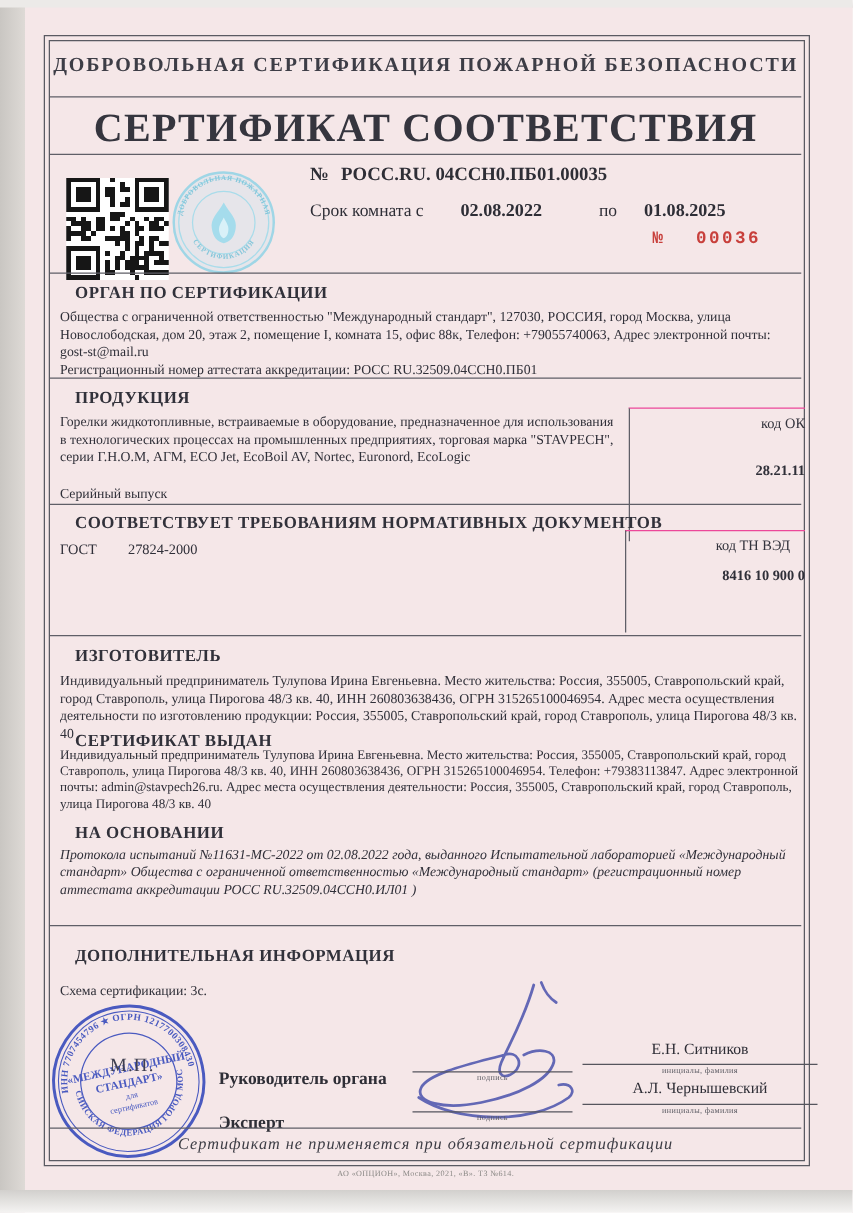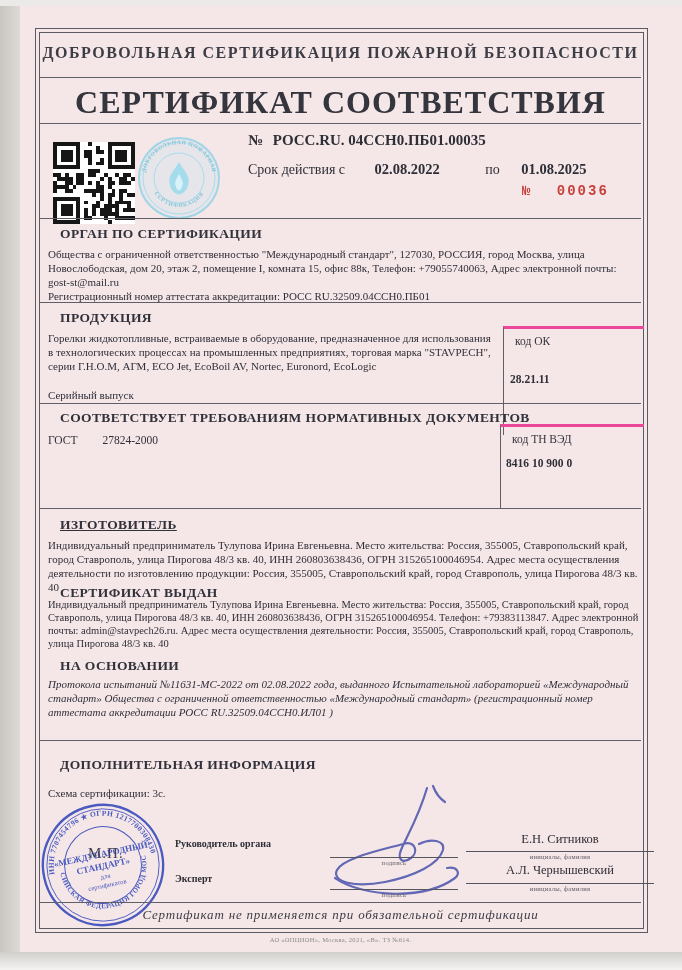--- a/index.html
+++ b/index.html
@@ -17,24 +17,24 @@
   .hline{border-top:1px solid #5f5f67;height:0;}
   .band-title{font-weight:bold;font-size:16px;letter-spacing:1.5px;text-align:center;color:#3d3d46;}
   .doc-title{font-weight:bold;font-size:32px;letter-spacing:1px;text-align:center;color:#35353e;}
   .sec-title{font-weight:bold;font-size:13.5px;letter-spacing:.4px;color:#31313a;}
   .body-text{font-size:11px;line-height:14px;color:#2f2f38;text-align:left;}
   .num-line{font-weight:bold;font-size:15px;color:#2e2e36;}
   .validity{font-size:14px;color:#2e2e36;}
   .validity b{font-size:14.5px;text-align:right;}
   .red-num{font-family:"Liberation Mono","DejaVu Sans Mono",monospace;font-weight:bold;
            font-size:14px;color:#c8403c;letter-spacing:1px;}
-  .code-box{border-top:3px solid #ec4899;border-left:1px solid #5f5f67;}
+  .code-box{border-top:1px solid #ec4899;border-left:1px solid #5f5f67;text-align:right;}
   .code-label{font-size:11.5px;color:#33333c;}
   .code-value{font-size:11.5px;font-weight:bold;color:#2f2f38;}
-  .sig-label{font-weight:bold;font-size:10px;color:#2e2e36;}
+  .sig-label{font-weight:bold;font-size:14px;color:#2e2e36;margin-top:18px;}
   .sig-line{border-top:1px solid #55555d;height:0;}
   .sig-caption{font-size:6.5px;color:#5a5a62;text-align:center;letter-spacing:.3px;}
   .sig-name{font-size:12.5px;color:#2e2e36;text-align:center;}
   .note-italic{font-style:italic;font-size:13px;letter-spacing:.8px;text-align:center;color:#3c3c44;}
   .print-info{font-size:6.5px;color:#8b8986;text-align:center;letter-spacing:.3px;}
   .mp-mark{font-size:15px;color:#3f3f50;letter-spacing:1px;}
   svg{display:block;}
 </style>
 </head>
 <body>
@@ -197,21 +197,21 @@
     <path d="M42 38 C39.5 43 37.5 45 38.5 49.5 C39 52.5 40.5 54 42 54.5 C43.5 54 45 52.5 45.5 49.5 C46.5 45 44.5 43 42 38 Z" fill="#d9f1f8"></path>
     <text font-size="5.6" fill="#84c6da" font-weight="bold" letter-spacing="0.6"><textPath href="#fsTop" startOffset="50%" text-anchor="middle">ДОБРОВОЛЬНАЯ ПОЖАРНАЯ</textPath></text>
     <text font-size="5.6" fill="#84c6da" font-weight="bold" letter-spacing="0.8"><textPath href="#fsBot" startOffset="50%" text-anchor="middle">СЕРТИФИКАЦИЯ</textPath></text>
   </svg>
 
   <div class="abs num-line" style="left:248px;top:132px;">
     <span>№</span>
     <span style="margin-left:6px;">РОСС.RU. 04ССН0.ПБ01.00035</span>
   </div>
   <div class="abs validity" style="left:248px;top:161px;">
-    <span>Срок действия  с</span>
+    <span>Срок комната  с</span>
     <b style="margin-left:26px;">02.08.2022</b>
     <span style="margin-left:42px;">по</span>
     <b style="margin-left:18px;">01.08.2025</b>
   </div>
   <div class="abs red-num" style="left:522px;top:183px;">
     <span>№</span>
     <span style="margin-left:16px;letter-spacing:2px;">00036</span>
   </div>
 
   <div class="abs hline" style="left:40px;top:218px;width:601px;"></div>
@@ -237,21 +237,21 @@
     <span>ГОСТ</span>
     <span style="margin-left:22px;">27824-2000</span>
   </div>
   <div class="abs code-box" style="left:500px;top:424px;width:143px;height:81px;">
     <div class="code-label" style="margin:6px 12px 0 11px;">код ТН ВЭД</div>
     <div class="code-value" style="margin:12px 0 0 5px;">8416 10 900 0</div>
   </div>
 
   <div class="abs hline" style="left:40px;top:508px;width:601px;"></div>
 
-  <div class="abs sec-title" style="left:60px;top:517px;text-decoration:underline;">ИЗГОТОВИТЕЛЬ</div>
+  <div class="abs sec-title" style="left:60px;top:517px;">ИЗГОТОВИТЕЛЬ</div>
   <div class="abs body-text" style="left:48px;top:538px;width:596px;">Индивидуальный предприниматель Тулупова Ирина Евгеньевна. Место жительства: Россия, 355005, Ставропольский край, город Ставрополь, улица Пирогова 48/3 кв. 40, ИНН 260803638436, ОГРН 315265100046954. Адрес места осуществления деятельности по изготовлению продукции: Россия, 355005, Ставропольский край, город Ставрополь, улица Пирогова 48/3 кв. 40</div>
 
   <div class="abs sec-title" style="left:60px;top:585px;">СЕРТИФИКАТ ВЫДАН</div>
   <div class="abs body-text" style="left:48px;top:598px;width:598px;font-size:10.5px;line-height:13px;">Индивидуальный предприниматель Тулупова Ирина Евгеньевна. Место жительства: Россия, 355005, Ставропольский край, город Ставрополь, улица Пирогова 48/3 кв. 40, ИНН 260803638436, ОГРН 315265100046954. Телефон: +79383113847. Адрес электронной почты: admin@stavpech26.ru. Адрес места осуществления деятельности: Россия, 355005, Ставропольский край, город Ставрополь, улица Пирогова 48/3 кв. 40</div>
 
   <div class="abs sec-title" style="left:60px;top:658px;">НА ОСНОВАНИИ</div>
   <div class="abs body-text" style="left:48px;top:677px;width:598px;font-style:italic;">Протокола испытаний №11631-МС-2022 от 02.08.2022 года, выданного Испытательной лабораторией «Международный стандарт» Общества с ограниченной ответственностью «Международный стандарт»   (регистрационный номер аттестата аккредитации РОСС RU.32509.04ССН0.ИЛ01 )</div>
 
   <div class="abs hline" style="left:40px;top:740px;width:601px;"></div>
 

